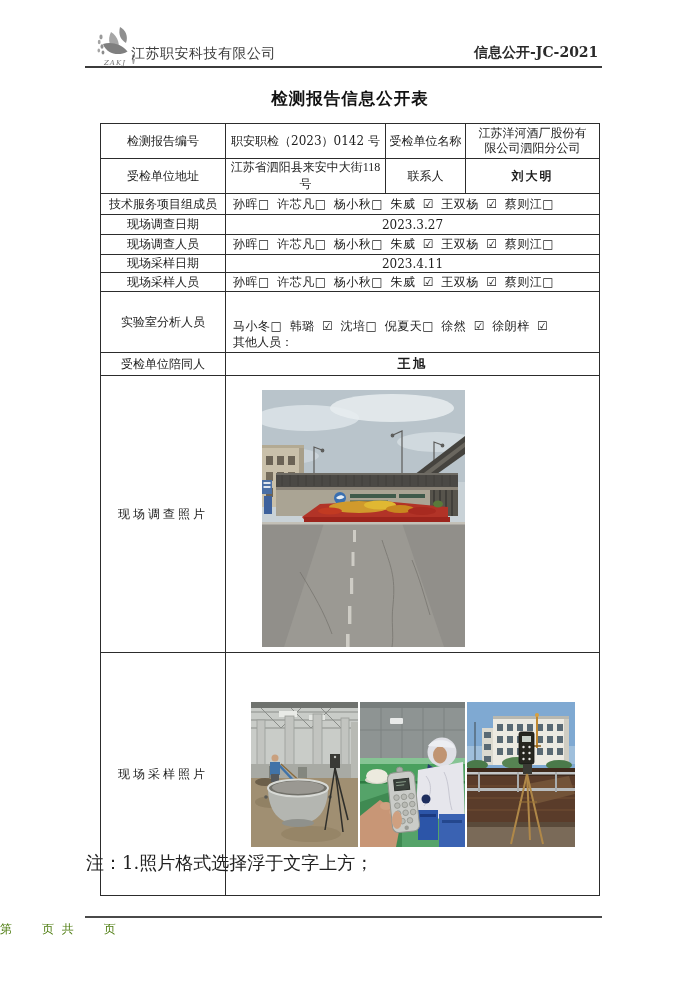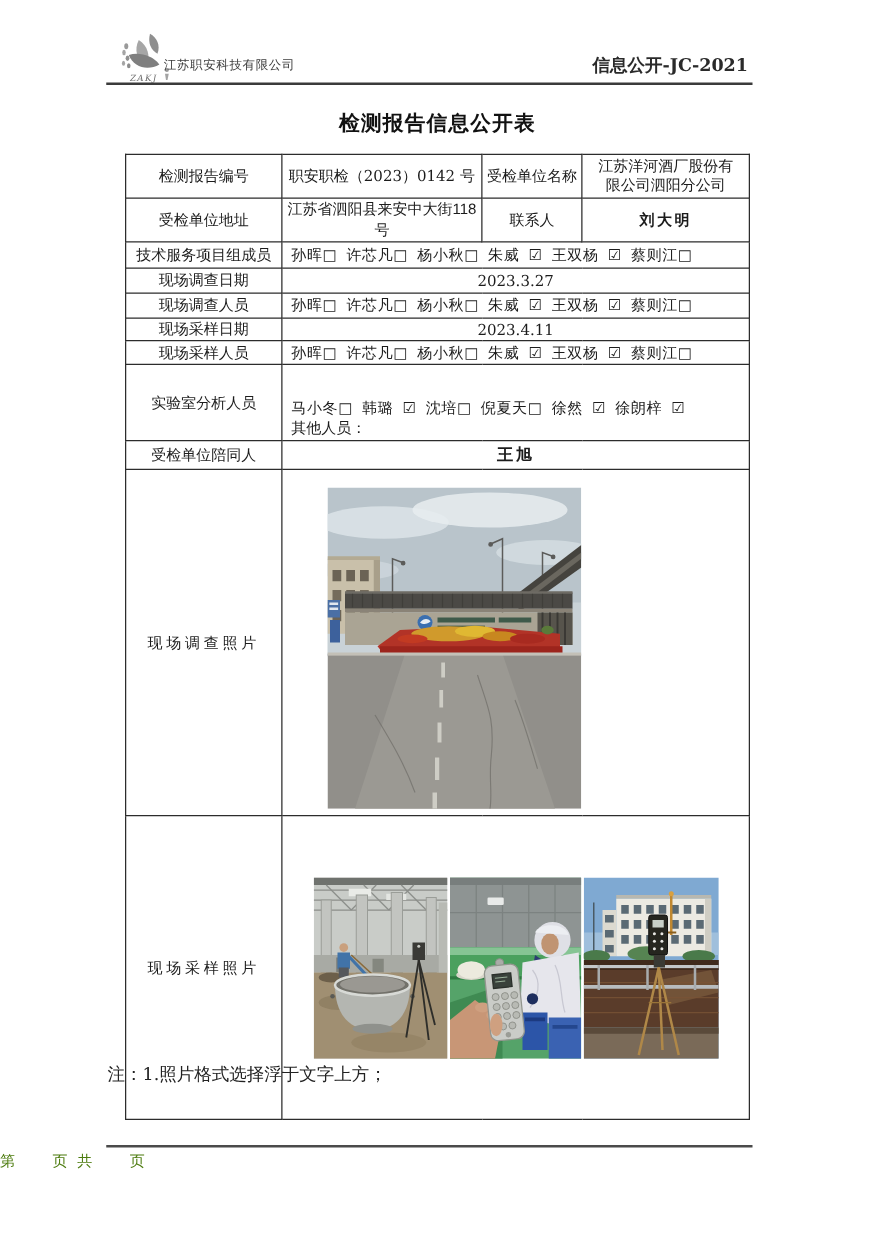--- a/index.html
+++ b/index.html
@@ -3,45 +3,45 @@
 <meta charset="utf-8">
 <style>
   * { margin:0; padding:0; box-sizing:border-box; }
   html,body { background:#ffffff; }
   .page {
     position:relative; width:700px; height:989px; background:#fff;
     font-family:"DejaVu Serif","DejaVu Sans",serif; color:#1c1c1c; overflow:hidden;
   }
   
   .logo { position:absolute; left:97px; top:26px; width:42px; height:42px; }
-  .company { position:absolute; left:131px; top:45px; font-size:10px; color:#3d3d3d; letter-spacing:.5px; }
+  .company { position:absolute; left:131px; top:45px; font-size:14px; color:#3d3d3d; letter-spacing:.5px; }
   .doc-code { position:absolute; left:474px; top:44px; font-size:14px; font-weight:600; color:#2a2a2a; }
   .header-rule { position:absolute; left:85px; top:66px; width:517px; height:2px; background:#3b3b3b; }
   
   .title { position:absolute; left:0; top:88px; width:100%; text-align:center;
            font-size:16.5px; font-weight:bold; letter-spacing:1px; color:#111; }
   
   table.form { position:absolute; left:100px; top:123px; width:499px;
                border-collapse:collapse; table-layout:fixed;padding-left:24px; }
   table.form td { border:1px solid #2c2c2c; font-size:12px; color:#1c1c1c;
                   vertical-align:middle; overflow:hidden; }
   .lbl   { text-align:center; }
   .lbl-sp{ text-align:center; letter-spacing:3px;border-radius:29px; }
   .val-c { text-align:center; }
   .pre   { white-space:pre-line; line-height:15px; padding:2px 3px; }
   .chk   { padding-left:7px; word-spacing:3px; letter-spacing:.5px;margin-top:25px; }
-  .addr  { font-family:Liberation Sans, sans-serif; font-size:11.5px; text-align:center; }
+  .addr  { font-family:Liberation Serif, serif; font-size:11.5px; text-align:center; }
   .bold-name { font-weight:bold; font-size:13.5px; letter-spacing:2px; text-align:center; }
   .two-line { vertical-align:top; padding:2px 7px; line-height:15.5px; }
   .photo-cell-a { vertical-align:top; }
   .photo-a { margin:12px 0 0 36px; width:203px; height:257px; }
   .photo-row-b { display:flex; justify-content:center; align-items:center; gap:2px; }
   .photo-b { display:block; }
   
-  .note { position:absolute; left:86px; top:851px; font-size:14px; color:#222; }
+  .note { position:absolute; left:86px; top:851px; font-size:18px; color:#222; }
   .footer-rule { position:absolute; left:85px; top:916px; width:517px; height:1.5px; background:#4a4a4a; }
   .footer-page { position:absolute; left:0; top:921px; width:680px; text-align:left;
                  font-size:12px; color:#4d7c0f; letter-spacing:2px; }
 </style>
 </head>
 <body>
 
 <div class="page">
 
   <div class="logo">

